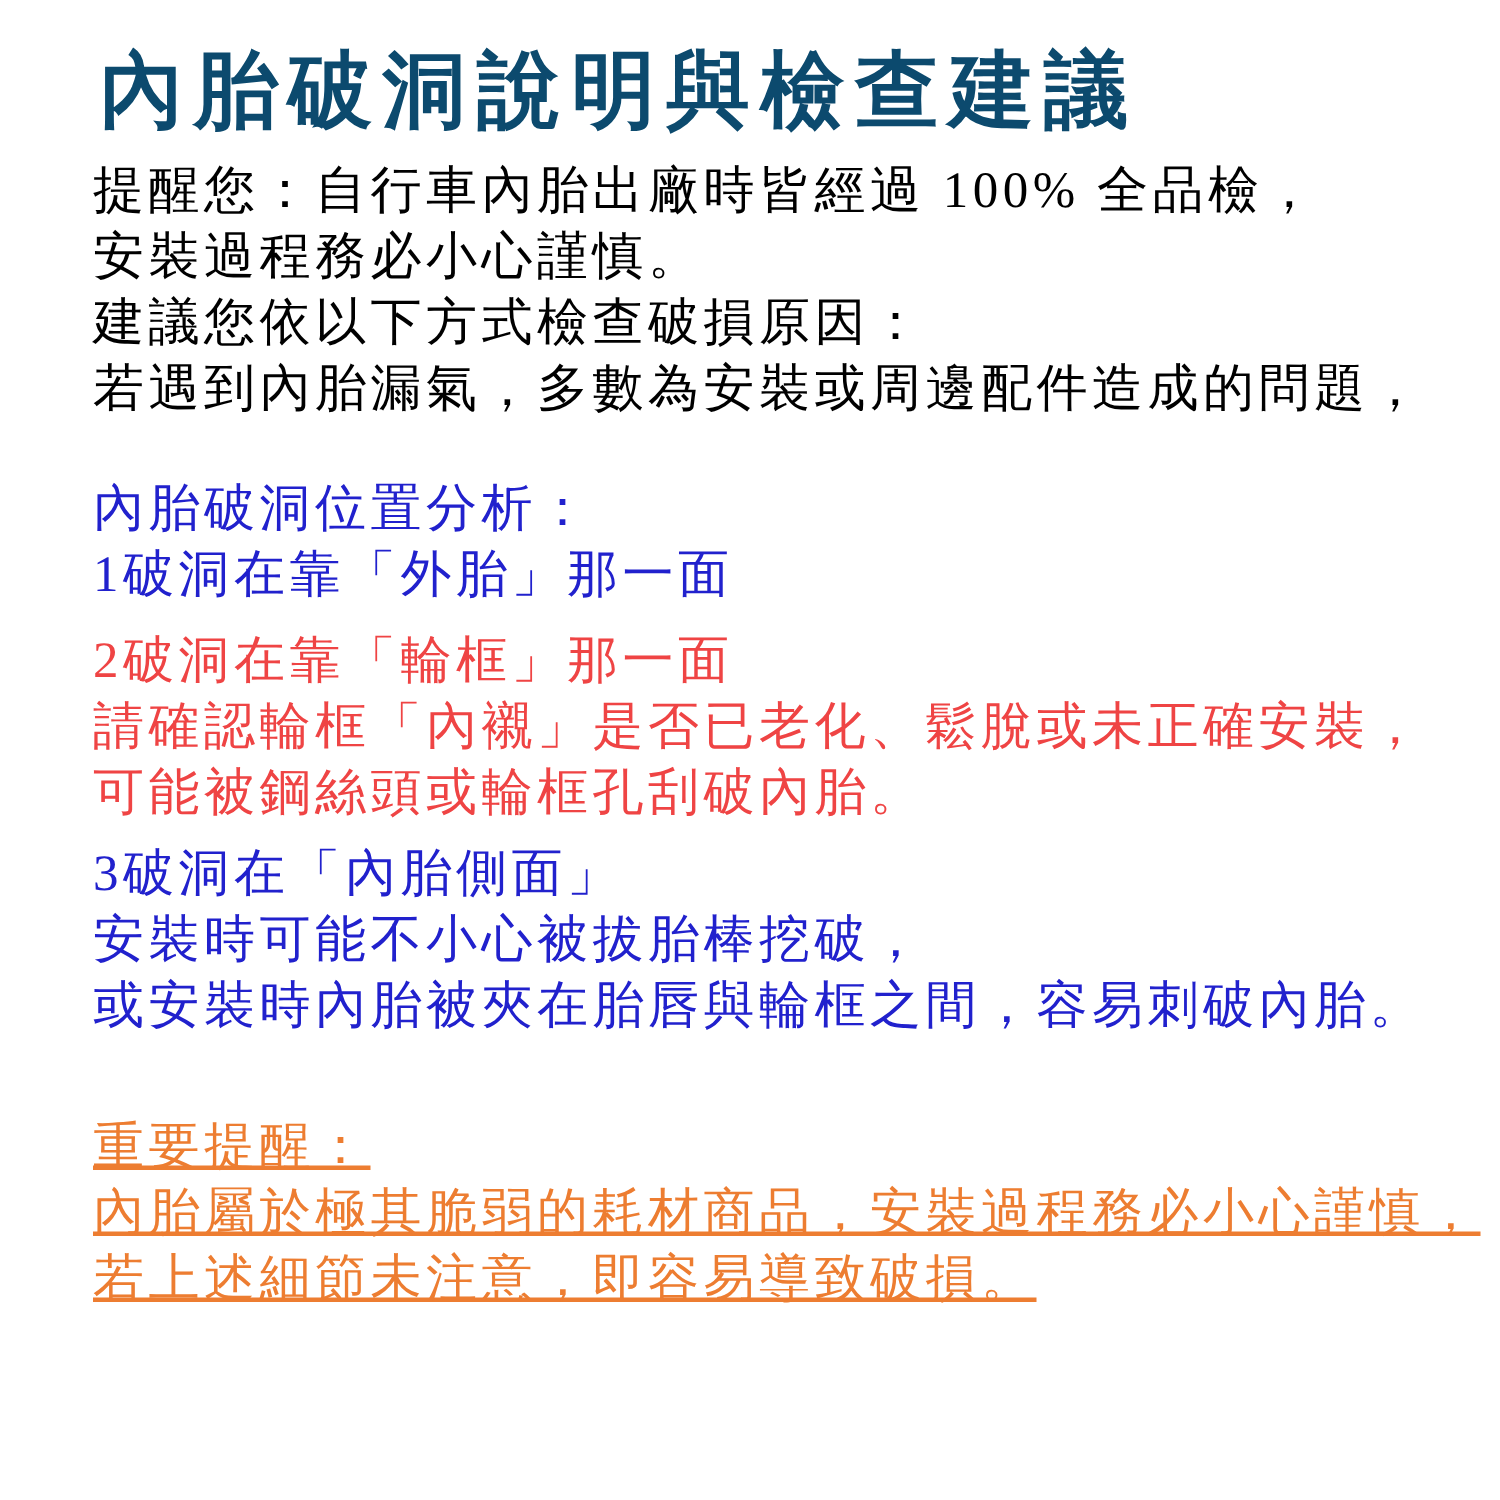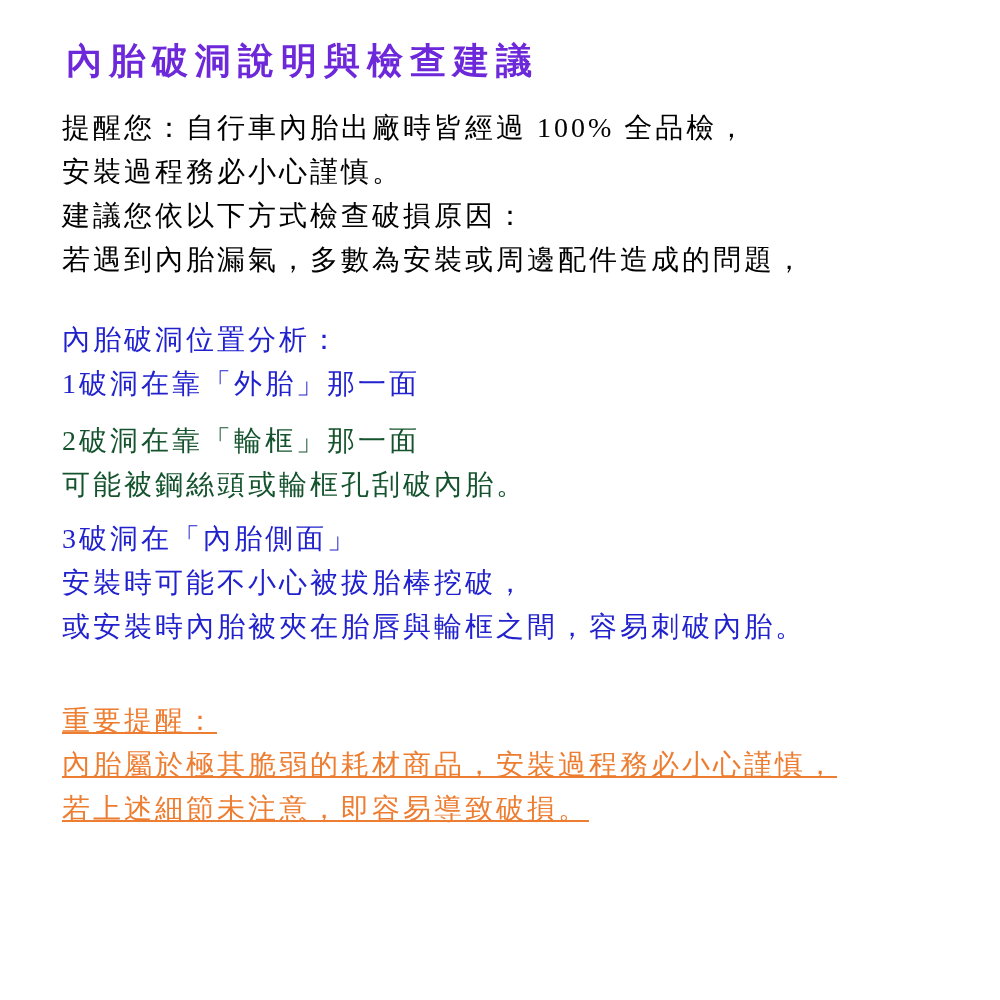--- a/index.html
+++ b/index.html
@@ -15,38 +15,38 @@
     overflow: hidden;
     font-family: "Liberation Serif", "DejaVu Serif", serif;
     color: #000000;
   }
   .content {
     padding-left: 62px;
     padding-right: 30px;
   }
   .doc-title {
     margin: 34px 0 0 66px;
-    font-size: 36px;
+    font-size: 56px;
     line-height: 54px;
     letter-spacing: 7px;
     font-weight: bold;
-    color: #6d28d9;
+    color: #0c4a6e;
     white-space: nowrap;
   }
   .para {
     margin: 0;
-    font-size: 28px;
+    font-size: 34px;
     line-height: 44px;
     letter-spacing: 3px;
     white-space: nowrap;
   }
   .para .line { display: block; }
   .intro        { margin-top: 18px; color: #000000; }
   .analysis-h1  { margin-top: 36px; color: #2121cd; }
-  .section-2    { margin-top: 13px; color: #14532d; }
+  .section-2    { margin-top: 13px; color: #ef4444; }
   .section-3    { margin-top: 10px; color: #2121cd; }
   .important    { margin-top: 50px; color: #ed7d31; text-decoration: underline; }
 </style>
 </head>
 <body>
 
 <div class="page">
   <h1 class="doc-title">內胎破洞說明與檢查建議</h1>
 
   <div class="content">
@@ -58,20 +58,21 @@
       <span class="line">若遇到內胎漏氣，多數為安裝或周邊配件造成的問題，</span>
     </p>
 
     <p class="para analysis-h1">
       <span class="line">內胎破洞位置分析：</span>
       <span class="line">1破洞在靠「外胎」那一面</span>
     </p>
 
     <p class="para section-2">
       <span class="line">2破洞在靠「輪框」那一面</span>
+      <span class="line">請確認輪框「內襯」是否已老化、鬆脫或未正確安裝，</span>
       <span class="line">可能被鋼絲頭或輪框孔刮破內胎。</span>
     </p>
 
     <p class="para section-3">
       <span class="line">3破洞在「內胎側面」</span>
       <span class="line">安裝時可能不小心被拔胎棒挖破，</span>
       <span class="line">或安裝時內胎被夾在胎唇與輪框之間，容易刺破內胎。</span>
     </p>
 
     <p class="para important">

